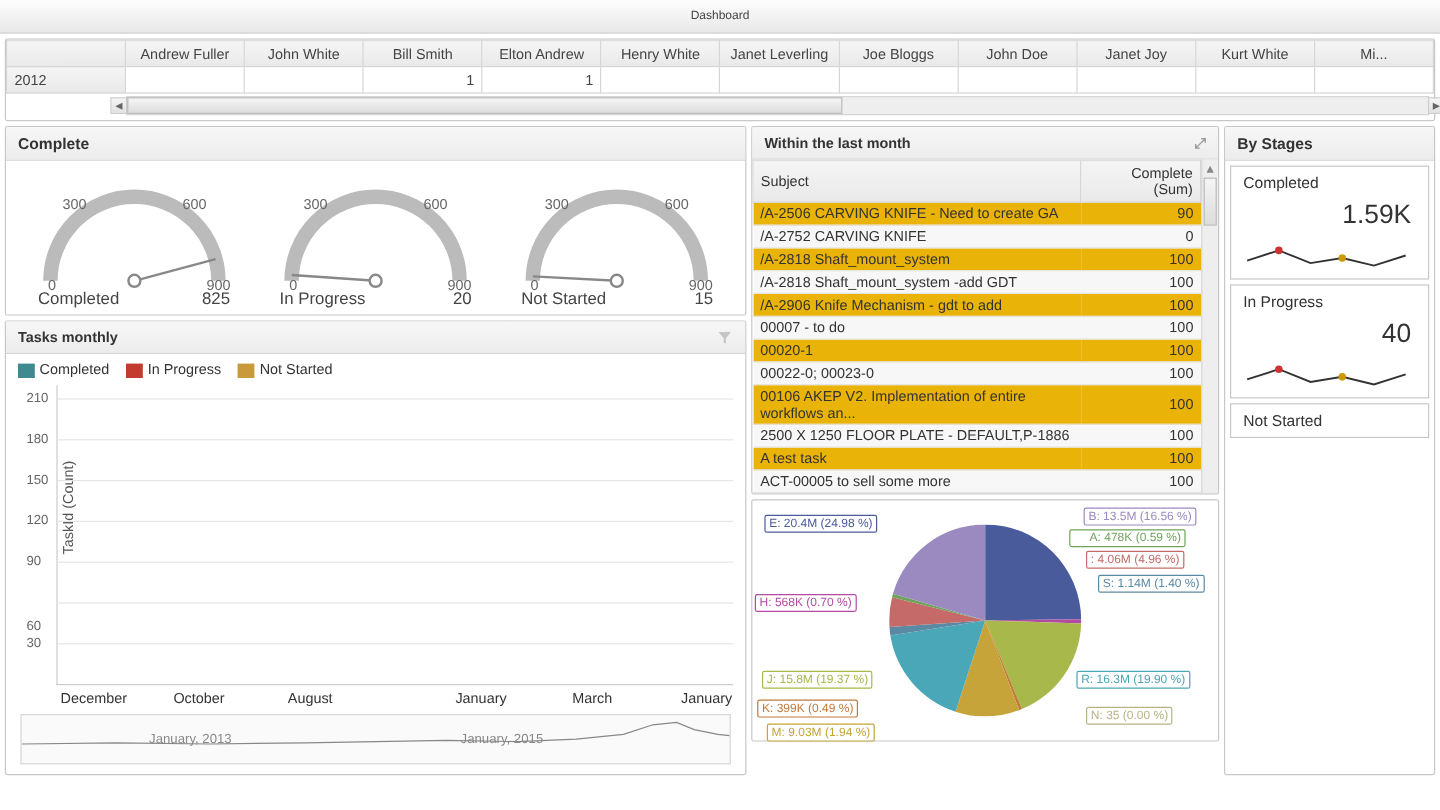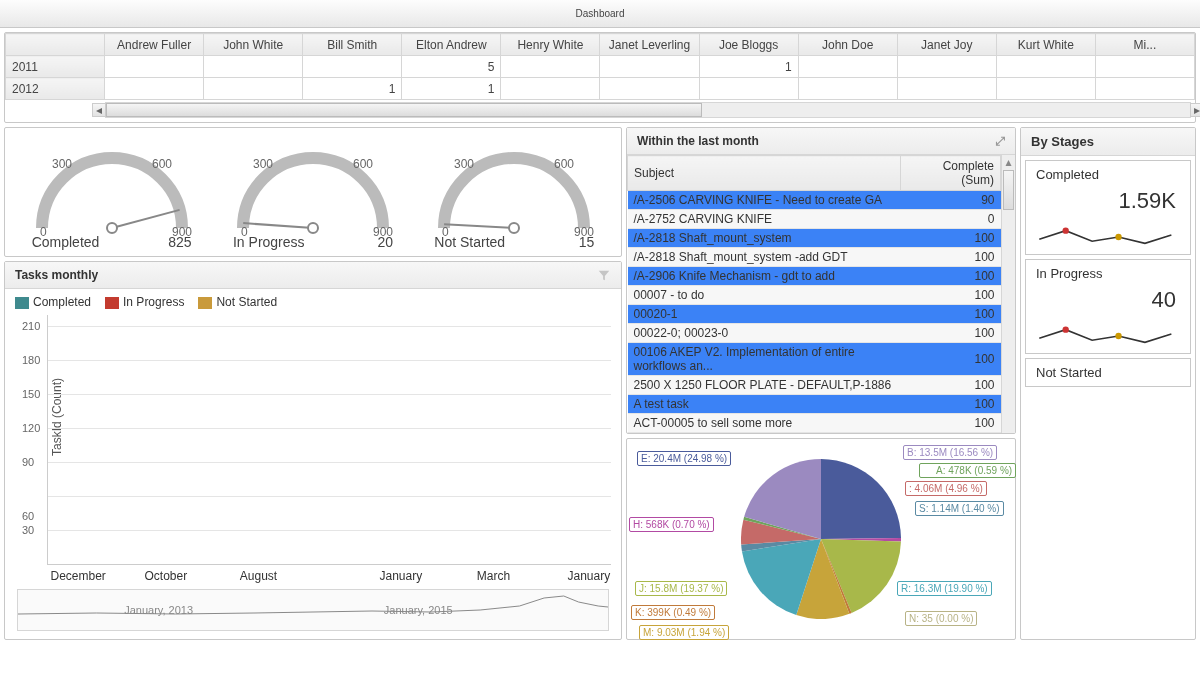--- a/index.html
+++ b/index.html
@@ -36,21 +36,21 @@
 .grid{position:absolute;left:0;right:0;height:1px;background:#e5e5e5}
 .bars{position:absolute;left:0;right:0;bottom:0;top:0;display:flex;justify-content:space-around;align-items:flex-end;padding:0 6px}
 .bar-g{width:40px;display:flex;flex-direction:column;align-items:stretch}
 .seg{width:100%}
 .xlabels{display:flex;justify-content:space-around;margin-left:32px;padding-top:4px;font-size:11px;color:#555}
 .timeline{border:1px solid #d6d6d6;height:42px;margin:6px 2px 2px;position:relative;background:#fafafa}
 .timeline .mark{position:absolute;top:50%;transform:translateY(-50%);font-size:11px;color:#888}
 .timeline svg{position:absolute;top:2px;left:0;width:100%;height:26px}
 .tbl{width:100%;border-collapse:collapse}
 .tbl th{background:linear-gradient(#f5f5f5,#e9e9e9);border:1px solid #d6d6d6;padding:3px 6px;text-align:left;font-weight:normal;font-size:12px}
-.tbl td{border-bottom:1px solid #e5e5e5;padding:2px 6px;font-size:12px;background:#3b82f6}
+.tbl td{border-bottom:1px solid #e5e5e5;padding:2px 6px;font-size:12px;background:#eab308}
 .tbl tr:nth-child(even) td{background:#f7f7f7}
 .tbl td.num{text-align:right;width:70px}
 .vscroll{width:14px;background:#eee;border-left:1px solid #d6d6d6}
 .list-wrap{display:flex;max-height:280px;overflow:hidden}
 .list-wrap .tbl-c{flex:1}
 .pie-box{height:200px;position:relative;display:flex;align-items:center;justify-content:center}
 .pie-label{position:absolute;font-size:10px;border:1px solid;padding:1px 3px;border-radius:2px;background:#fff;white-space:nowrap}
 .stage-card{border:1px solid #c8c8c8;margin-bottom:4px;background:#fff}
 .stage-title{padding:6px 10px;font-size:13px}
 .stage-val{text-align:right;font-size:22px;font-weight:normal;padding:0 14px 4px}
@@ -72,34 +72,20 @@
           <th>Bill Smith</th>
           <th>Elton Andrew</th>
           <th>Henry White</th>
           <th>Janet Leverling</th>
           <th>Joe Bloggs</th>
           <th>John Doe</th>
           <th>Janet Joy</th>
           <th>Kurt White</th>
           <th>Mi...</th>
         </tr>
-    <tr id="pv-r0">
-          <td class="first">2011</td>
-          <td></td>
-          <td></td>
-          <td></td>
-          <td>5</td>
-          <td></td>
-          <td></td>
-          <td>1</td>
-          <td></td>
-          <td></td>
-          <td></td>
-          <td></td>
-        </tr>
     <tr id="pv-r1">
           <td class="first">2012</td>
           <td></td>
           <td></td>
           <td>1</td>
           <td>1</td>
           <td></td>
           <td></td>
           <td></td>
           <td></td>
@@ -113,20 +99,21 @@
     <div class="arrow l">◂</div>
     <div class="thumb"></div>
     <div class="arrow r">▸</div>
   </div>
 </div>
 
 <div class="mid">
   <div class="left-col">
 
     <div class="panel">
+      <div class="panel-head">Complete</div>
       <div class="gauges" id="gauges">
           <div class="gauge">
             <svg viewBox="0 0 180 100">
     <path d="M 20 90 A 70 70 0 0 1 160 90" fill="none" stroke="#bbb" stroke-width="12"></path>
     <text x="18" y="98" font-size="11" fill="#666">0</text>
     <text x="30" y="30" font-size="11" fill="#666">300</text>
     <text x="130" y="30" font-size="11" fill="#666">600</text>
     <text x="150" y="98" font-size="11" fill="#666">900</text>
     <line x1="90" y1="90" x2="157.6148078402348" y2="71.88266684282354" stroke="#888" stroke-width="2"></line>
     <circle cx="90" cy="90" r="5" fill="#fff" stroke="#888" stroke-width="2"></circle>
@@ -365,21 +352,21 @@
               <path d="M 0 0 L 0.242 -0.970 A 1 1 0 0 1 0.278 -0.961 Z" fill="#6fa35c"></path>
               <path d="M 0 0 L 0.278 -0.961 A 1 1 0 0 1 1 0 Z" fill="#9b8ac0"></path>
             </g>
           </svg>
         <div class="pie-label" style="left: 10px; top: 12px; border-color: rgb(74, 91, 155); color: rgb(74, 91, 155);">E: 20.4M (24.98 %)</div>
             <div class="pie-label" style="left: 2px; top: 78px; border-color: rgb(178, 74, 163); color: rgb(178, 74, 163);">H: 568K (0.70 %)</div>
             <div class="pie-label" style="left: 8px; top: 142px; border-color: rgb(168, 184, 74); color: rgb(168, 184, 74);">J: 15.8M (19.37 %)</div>
             <div class="pie-label" style="left: 4px; top: 166px; border-color: rgb(192, 122, 58); color: rgb(192, 122, 58);">K: 399K (0.49 %)</div>
             <div class="pie-label" style="left: 12px; top: 186px; border-color: rgb(199, 164, 58); color: rgb(199, 164, 58);">M: 9.03M (1.94 %)</div>
             <div class="pie-label" style="left: 276px; top: 6px; border-color: rgb(155, 138, 192); color: rgb(155, 138, 192); text-align: right;">B: 13.5M (16.56 %)</div>
-            <div class="pie-label" style="left: 292px; top: 24px; border-color: rgb(111, 163, 92); color: rgb(111, 163, 92); padding-left: 16px;">A: 478K (0.59 %)</div>
+            <div class="pie-label" style="left: 264px; top: 24px; border-color: rgb(111, 163, 92); color: rgb(111, 163, 92); padding-left: 16px;">A: 478K (0.59 %)</div>
             <div class="pie-label" style="left: 278px; top: 42px; border-color: rgb(197, 106, 104); color: rgb(197, 106, 104);">: 4.06M (4.96 %)</div>
             <div class="pie-label" style="left: 288px; top: 62px; border-color: rgb(90, 138, 163); color: rgb(90, 138, 163);">S: 1.14M (1.40 %)</div>
             <div class="pie-label" style="left: 270px; top: 142px; border-color: rgb(74, 167, 184); color: rgb(74, 167, 184);">R: 16.3M (19.90 %)</div>
             <div class="pie-label" style="left: 278px; top: 172px; border-color: rgb(184, 179, 134); color: rgb(184, 179, 134);">N: 35 (0.00 %)</div>
           </div>
       </div>
     </div>
 
     <div class="stage-col panel">
       <div class="panel-head">By Stages</div>

